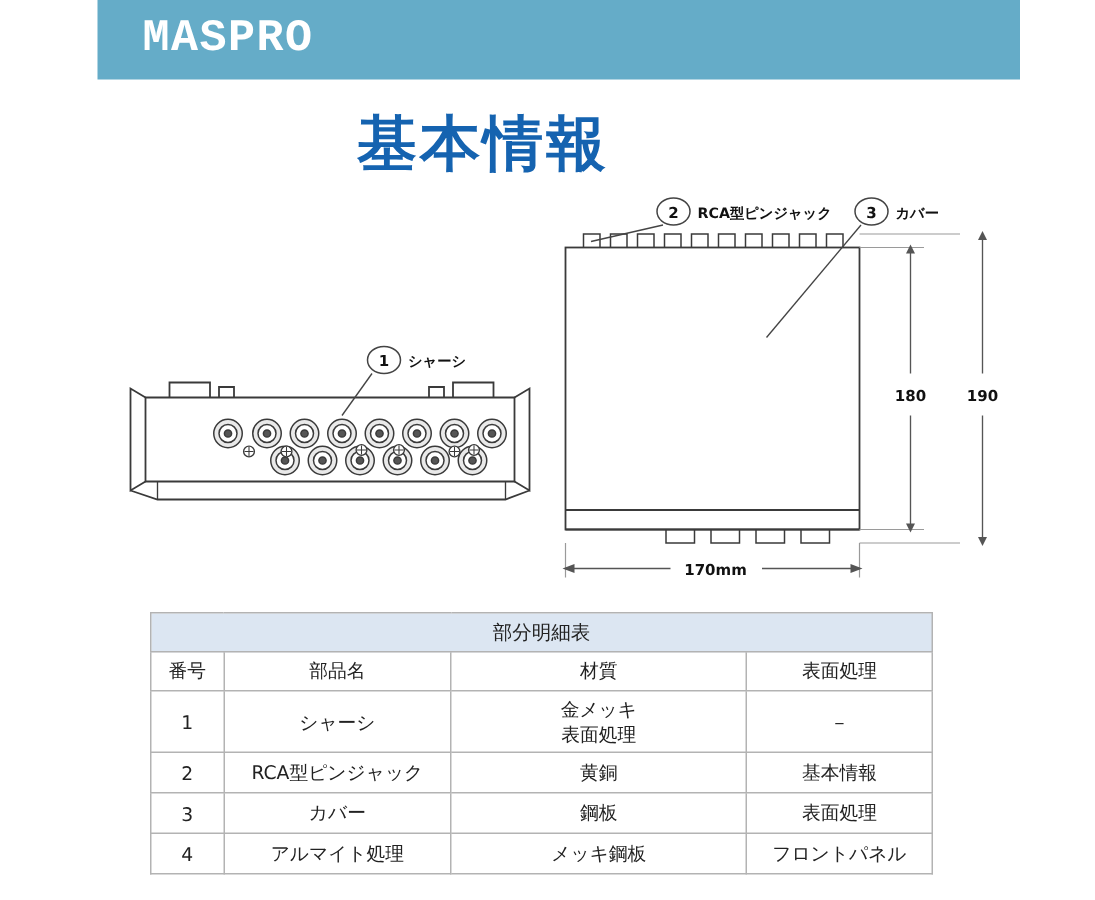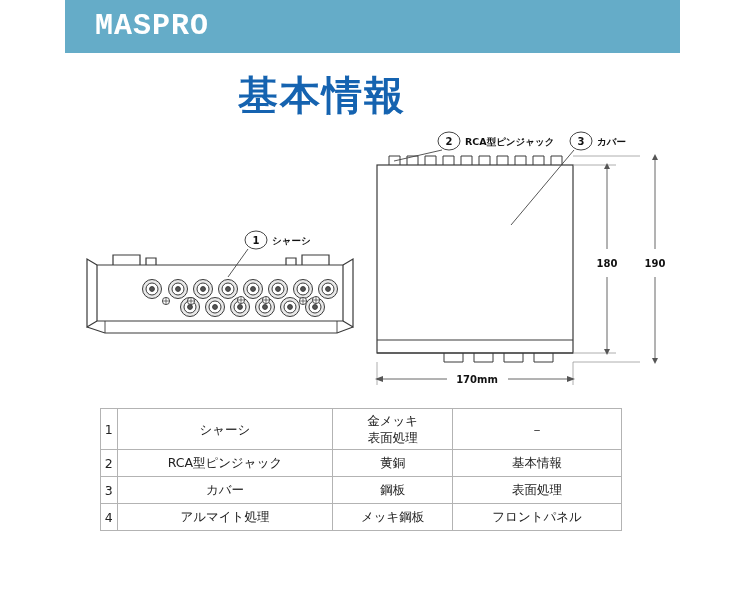--- a/index.html
+++ b/index.html
@@ -230,20 +230,29 @@
     <ellipse cx="581" cy="16" rx="11" ry="9" fill="#ffffff" stroke="#444" stroke-width="1"></ellipse>
     <text class="cal-num" x="581" y="20" text-anchor="middle">3</text>
     <text class="cal-lbl" x="597" y="20">カバー</text>
   </g>
 
 </svg>
 </div>
 
 <table id="parts-table">
   <tbody>
+    <tr>
+      <td class="tbl-title" colspan="4">部分明細表</td>
+    </tr>
+    <tr class="hdr">
+      <td class="c-no">番号</td>
+      <td class="c-name">部品名</td>
+      <td class="c-mat">材質</td>
+      <td class="c-fin">表面処理</td>
+    </tr>
     <tr class="row-tall">
       <td>1</td>
       <td>シャーシ</td>
       <td class="two-line">
         <span>金メッキ</span>
         <span>表面処理</span>
       </td>
       <td>－</td>
     </tr>
     <tr class="row-std">

